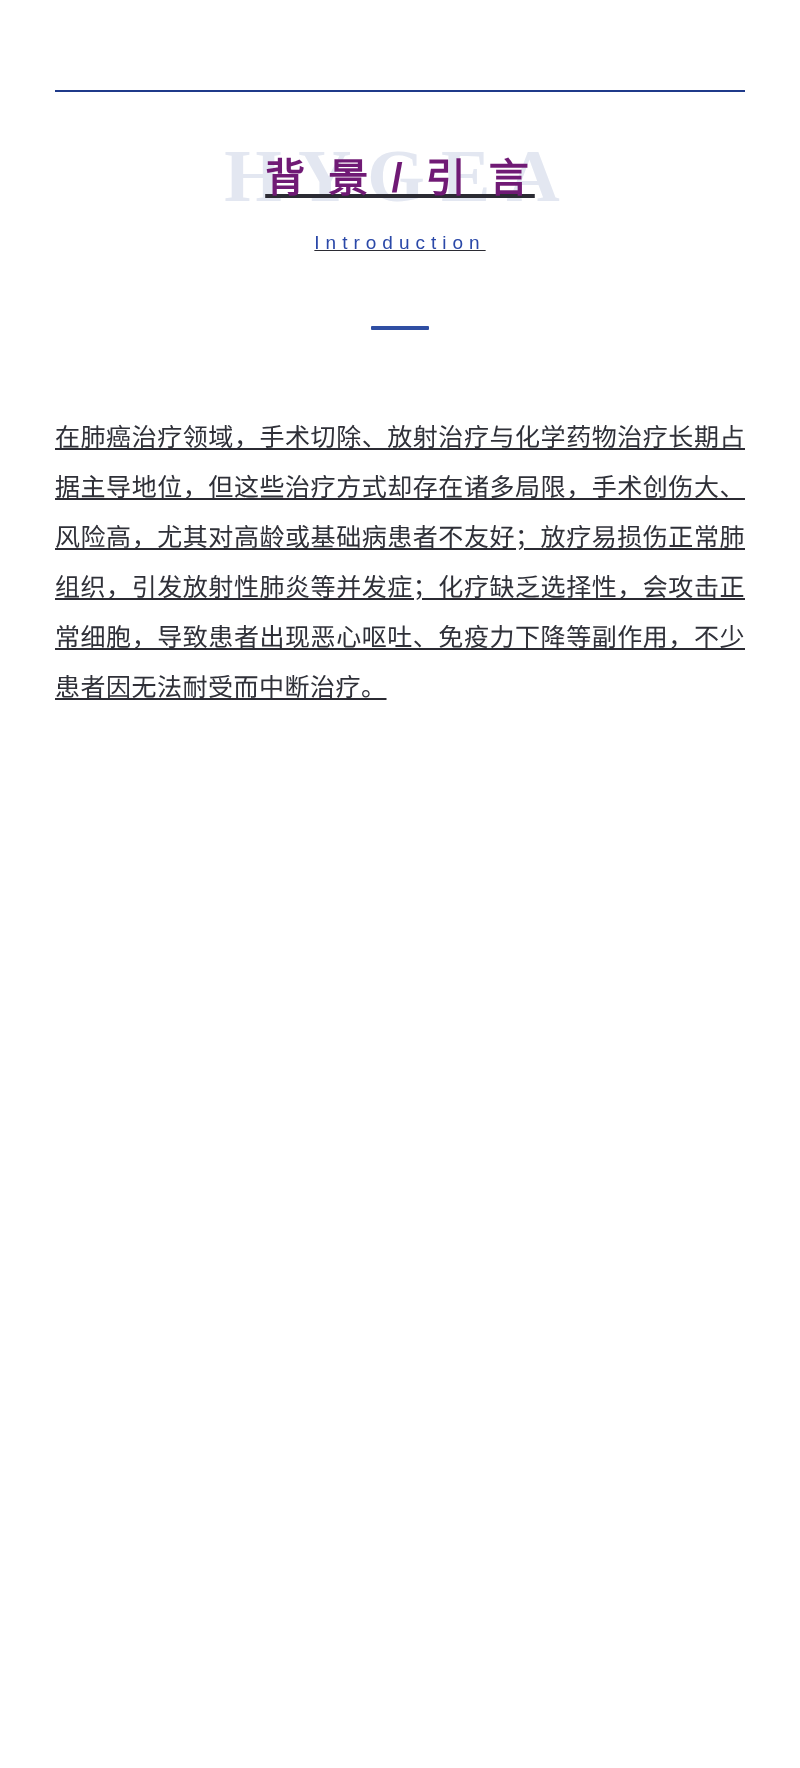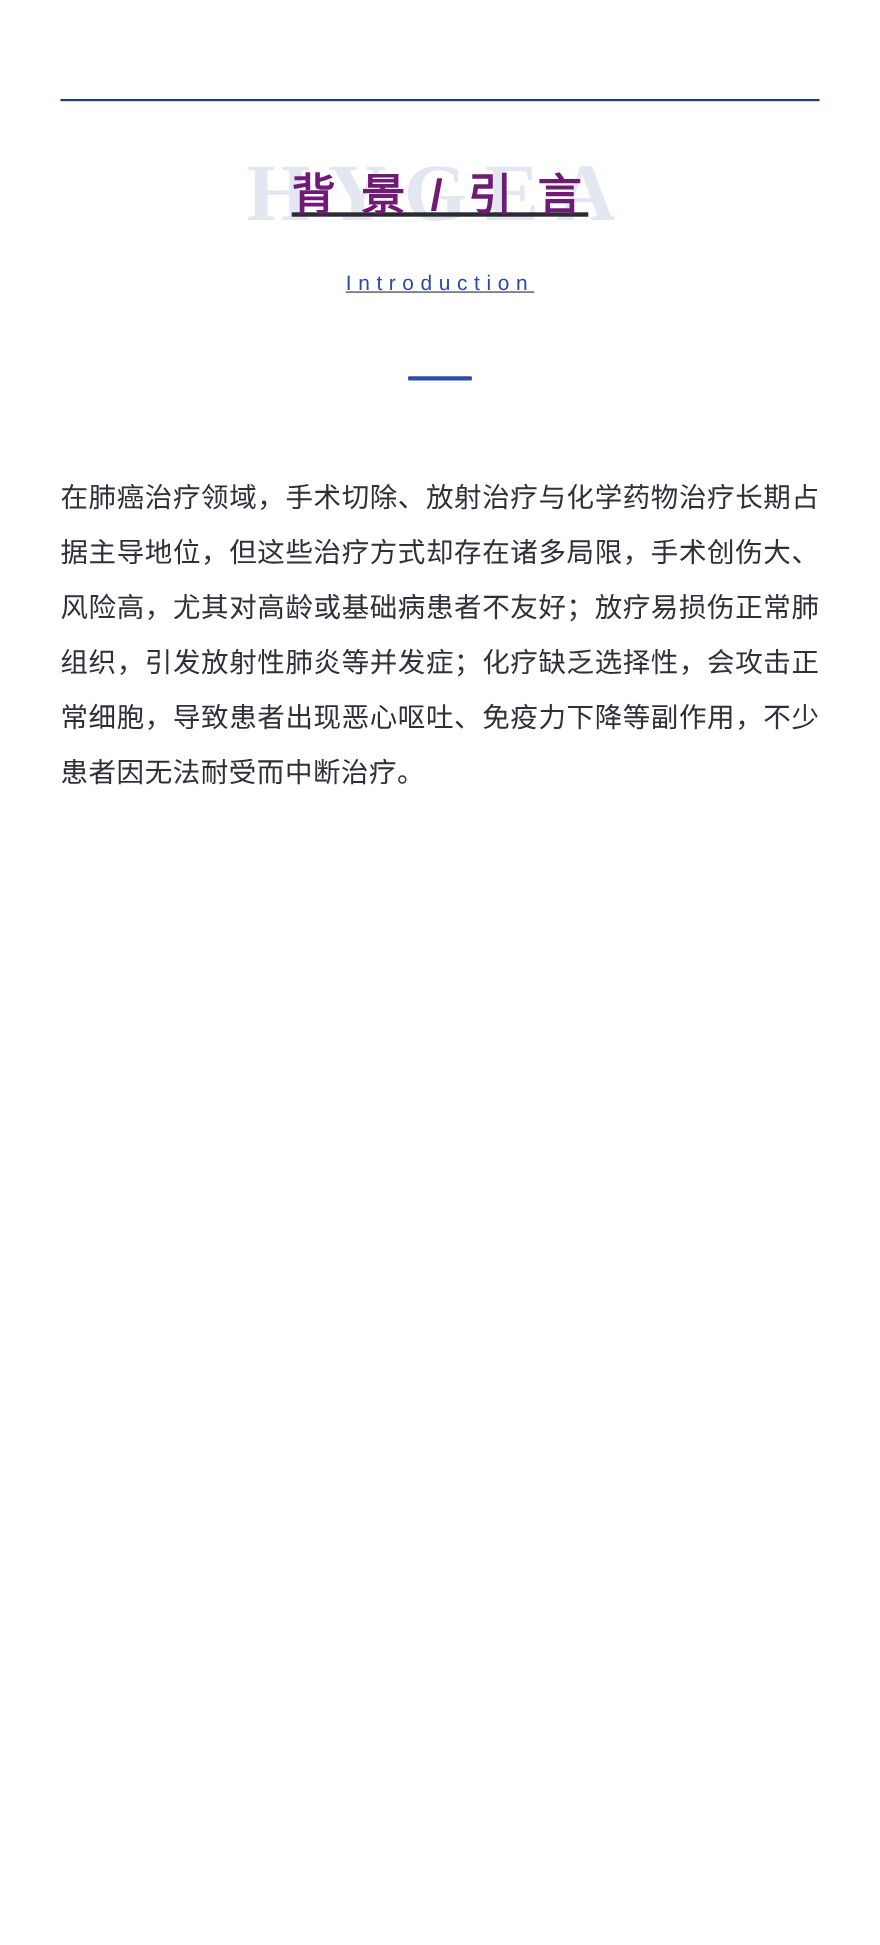--- a/index.html
+++ b/index.html
@@ -61,33 +61,34 @@
     color: #701a75;
     letter-spacing: 6px;
     line-height: 96px;
     white-space: nowrap;
   }
   .sub-title {
     text-align: center;
     color: #2a48a8;
     font-size: 19px;
     letter-spacing: 6px;
-    margin-top: 22px;
+    margin-top: 6px;
   }
   .divider-dash {
     width: 58px;
     height: 4px;
     background: #2f4ea3;
     margin: 72px auto 0 auto;
     border-radius: 1px;
   }
 
   
   .content {
     margin-top: 82px;
+    text-decoration: underline;
   }
   .para {
     font-size: 25px;
     line-height: 2.0;
     color: #2f3038;
     text-align: justify;
     text-justify: inter-ideograph;
     letter-spacing: 0.5px;
     margin: 0 0 42px 0;
   }

